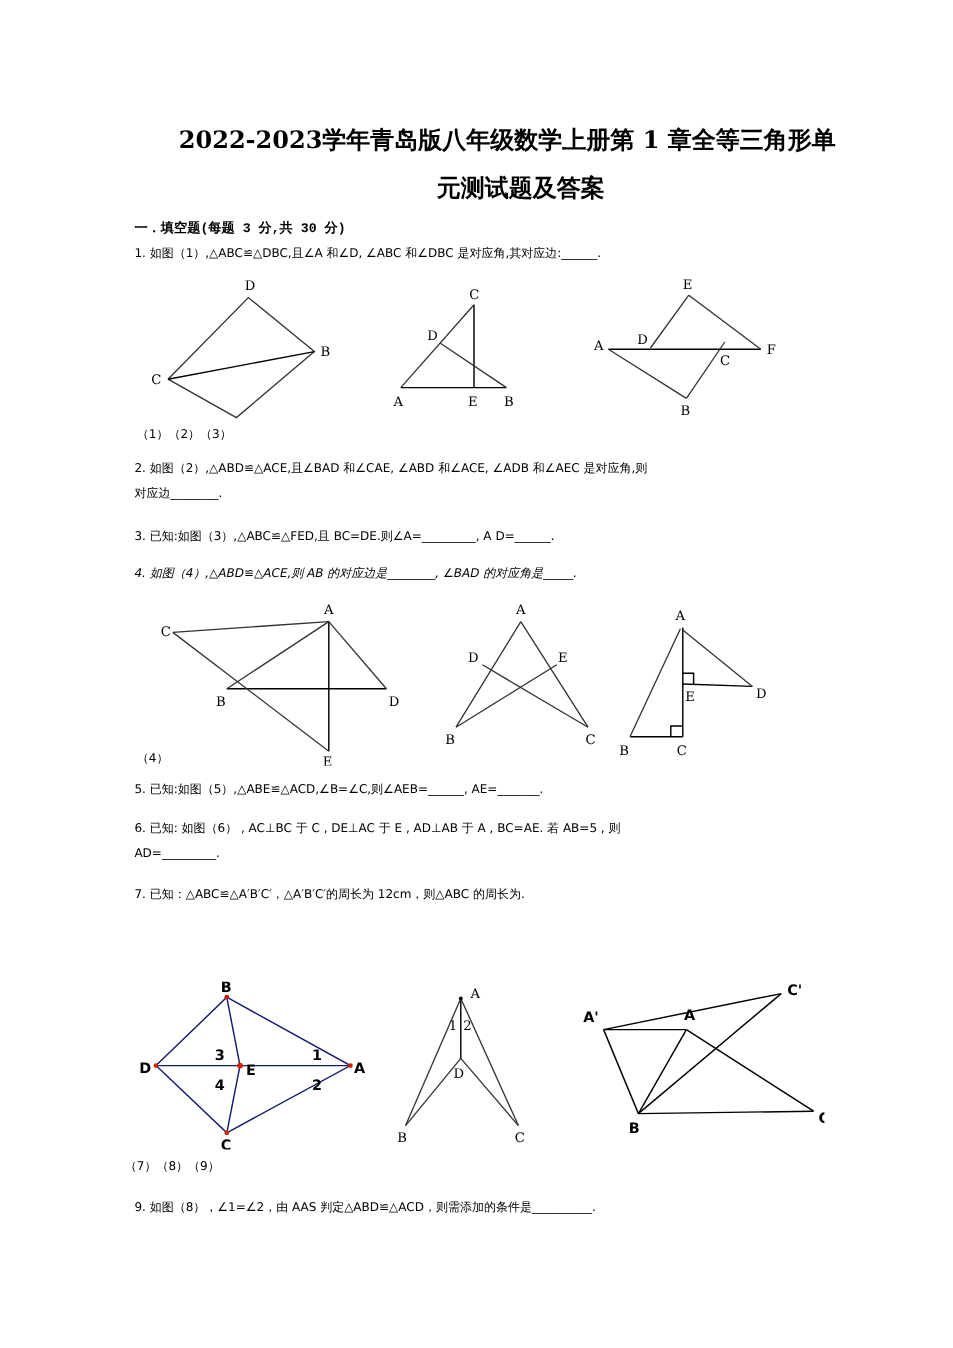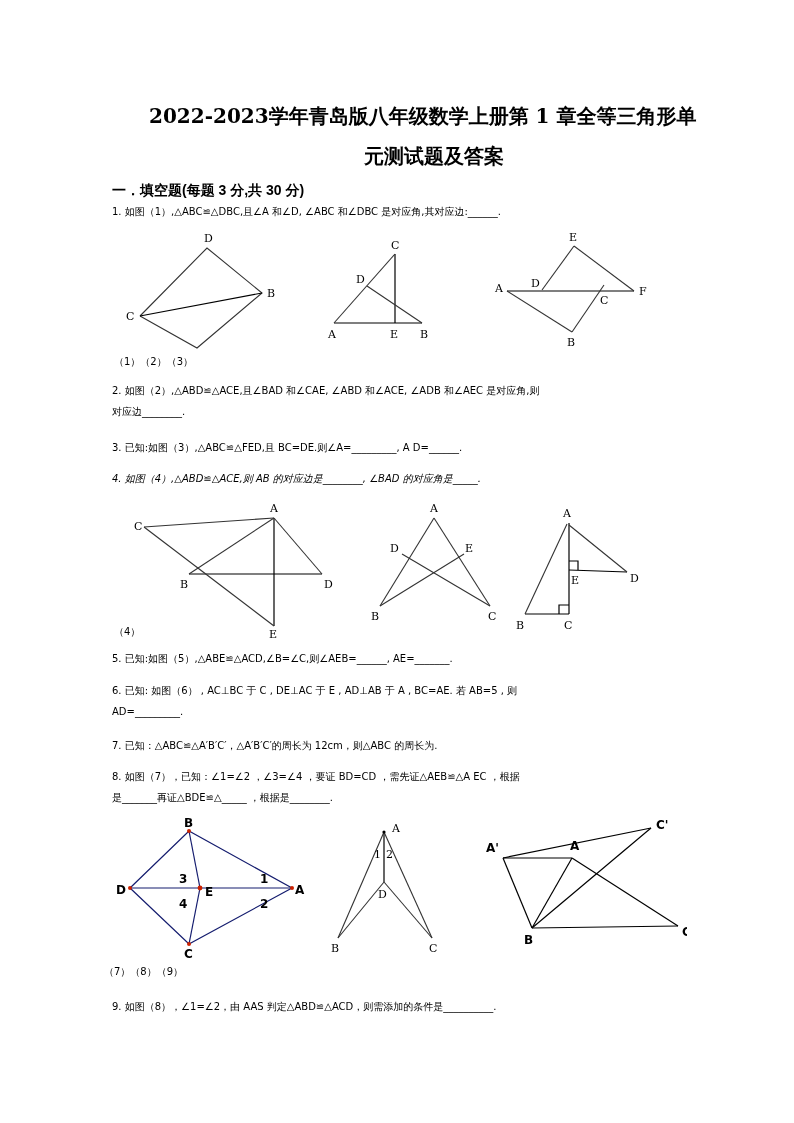--- a/index.html
+++ b/index.html
@@ -33,22 +33,22 @@
     text-align: center;
     letter-spacing: 0px;
     margin-left: 37px;
   }
   .title .l1 { display:block; text-align:left; }
   .title .l2 { display:block; text-align:center; }
 
   .sec-head {
     position: absolute;
     left: 112px;
-    font-family: Liberation Sans, sans-serif;
-    font-size: 14px;
+    font-family: Liberation Mono, monospace;
+    font-size: 11px;
     font-weight: bold;
   }
   .q {
     position: absolute;
     font-family: "DejaVu Sans", "Liberation Sans", sans-serif;
     font-size: 10px;
     line-height: 21px;
     color: #000;
     white-space: pre-wrap;
   }
@@ -194,22 +194,20 @@
 
   <div class="fignum" style="left:114px; top:625px;">（4）</div>
 
   <div class="q" style="left:112px; top:648px; width:575px;">5. 已知:如图（5）,△ABE≌△ACD,∠B=∠C,则∠AEB=______, AE=_______.</div>
 
   <div class="q" style="left:112px; top:680px; width:575px;">6. 已知: 如图（6） , AC⊥BC 于 C , DE⊥AC 于 E , AD⊥AB 于 A , BC=AE. 若 AB=5 , 则
 AD=_________.</div>
 
   <div class="q" style="left:112px; top:735px; width:575px;">7. 已知：△ABC≌△A′B′C′，△A′B′C′的周长为 12cm，则△ABC 的周长为.</div>
 
-  <div class="q" style="left:112px; top:766px; width:575px;">8. 如图（7），已知：∠1=∠2 ，∠3=∠4 ，要证 BD=CD ，需先证△AEB≌△A EC ，根据
-是_______再证△BDE≌△_____ ，根据是________.</div>
 
   <div class="figs" style="left:112px; top:818px;">
     <svg width="575" height="140" viewBox="0 0 575 140">
 
       <g>
         <polyline class="ln-navy" points="18,70 77,13 180,70 77,126 18,70"></polyline>
         <line class="ln-navy" x1="18" y1="70" x2="180" y2="70"></line>
         <line class="ln-navy" x1="77" y1="13" x2="88" y2="70"></line>
         <line class="ln-navy" x1="88" y1="70" x2="77" y2="126"></line>
         <circle class="dot-red" cx="18" cy="70" r="2"></circle>

